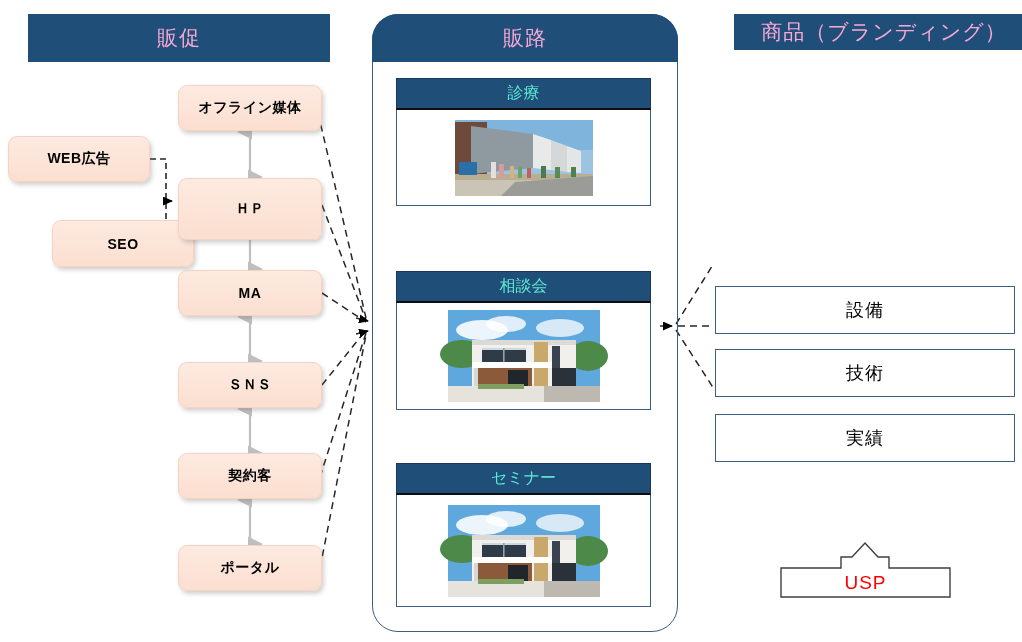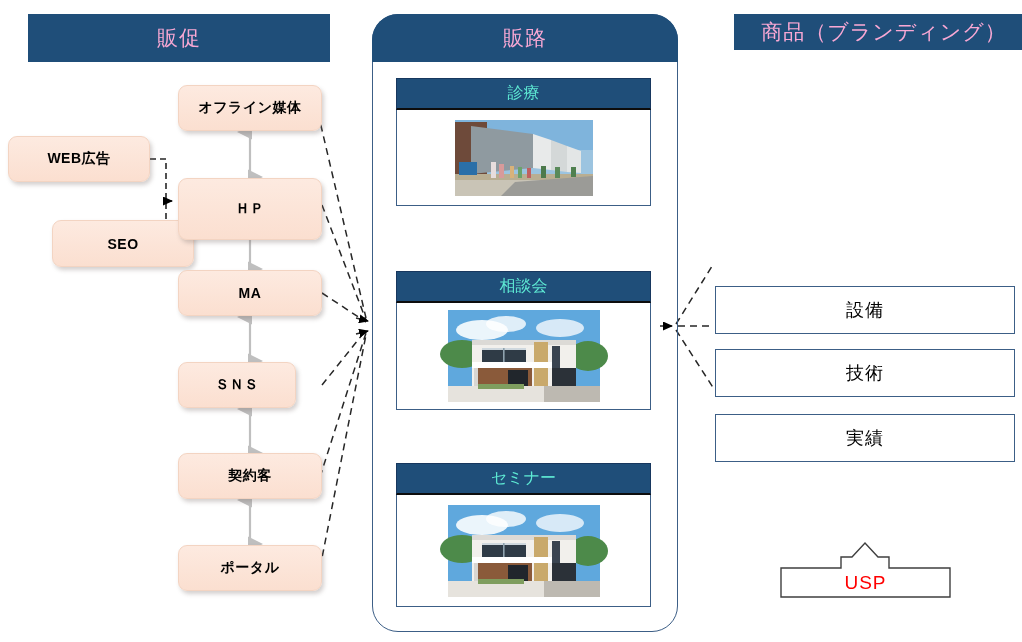--- a/index.html
+++ b/index.html
@@ -237,21 +237,21 @@
 
   <div class="peach-box" style="left:178px; top:85px;  width:144px; height:46px;">
     <span>オフライン媒体</span>
   </div>
   <div class="peach-box" style="left:178px; top:178px; width:144px; height:62px;">
     <span>ＨＰ</span>
   </div>
   <div class="peach-box" style="left:178px; top:270px; width:144px; height:46px;">
     <span>MA</span>
   </div>
-  <div class="peach-box" style="left:178px; top:362px; width:118px; height:46px;">
+  <div class="peach-box" style="left:178px; top:362px; width:144px; height:46px;">
     <span>ＳＮＳ</span>
   </div>
   <div class="peach-box" style="left:178px; top:453px; width:144px; height:46px;">
     <span>契約客</span>
   </div>
   <div class="peach-box" style="left:178px; top:545px; width:144px; height:46px;">
     <span>ポータル</span>
   </div>
 
   <div class="panel" id="panel-shinryo">

